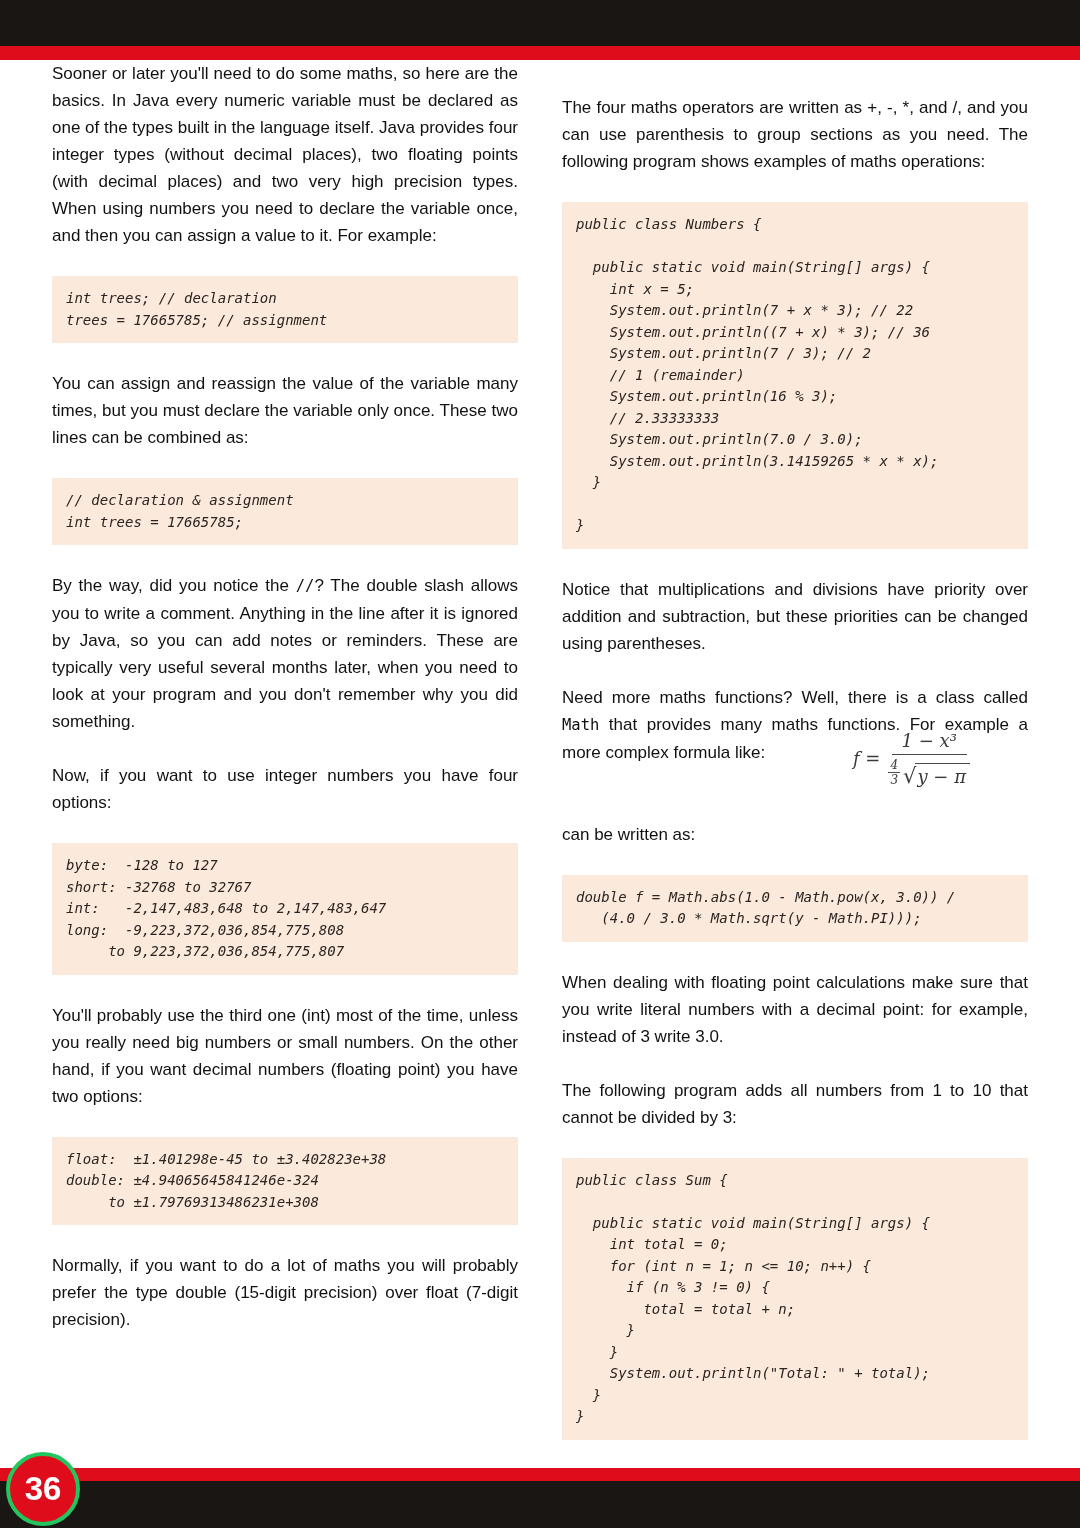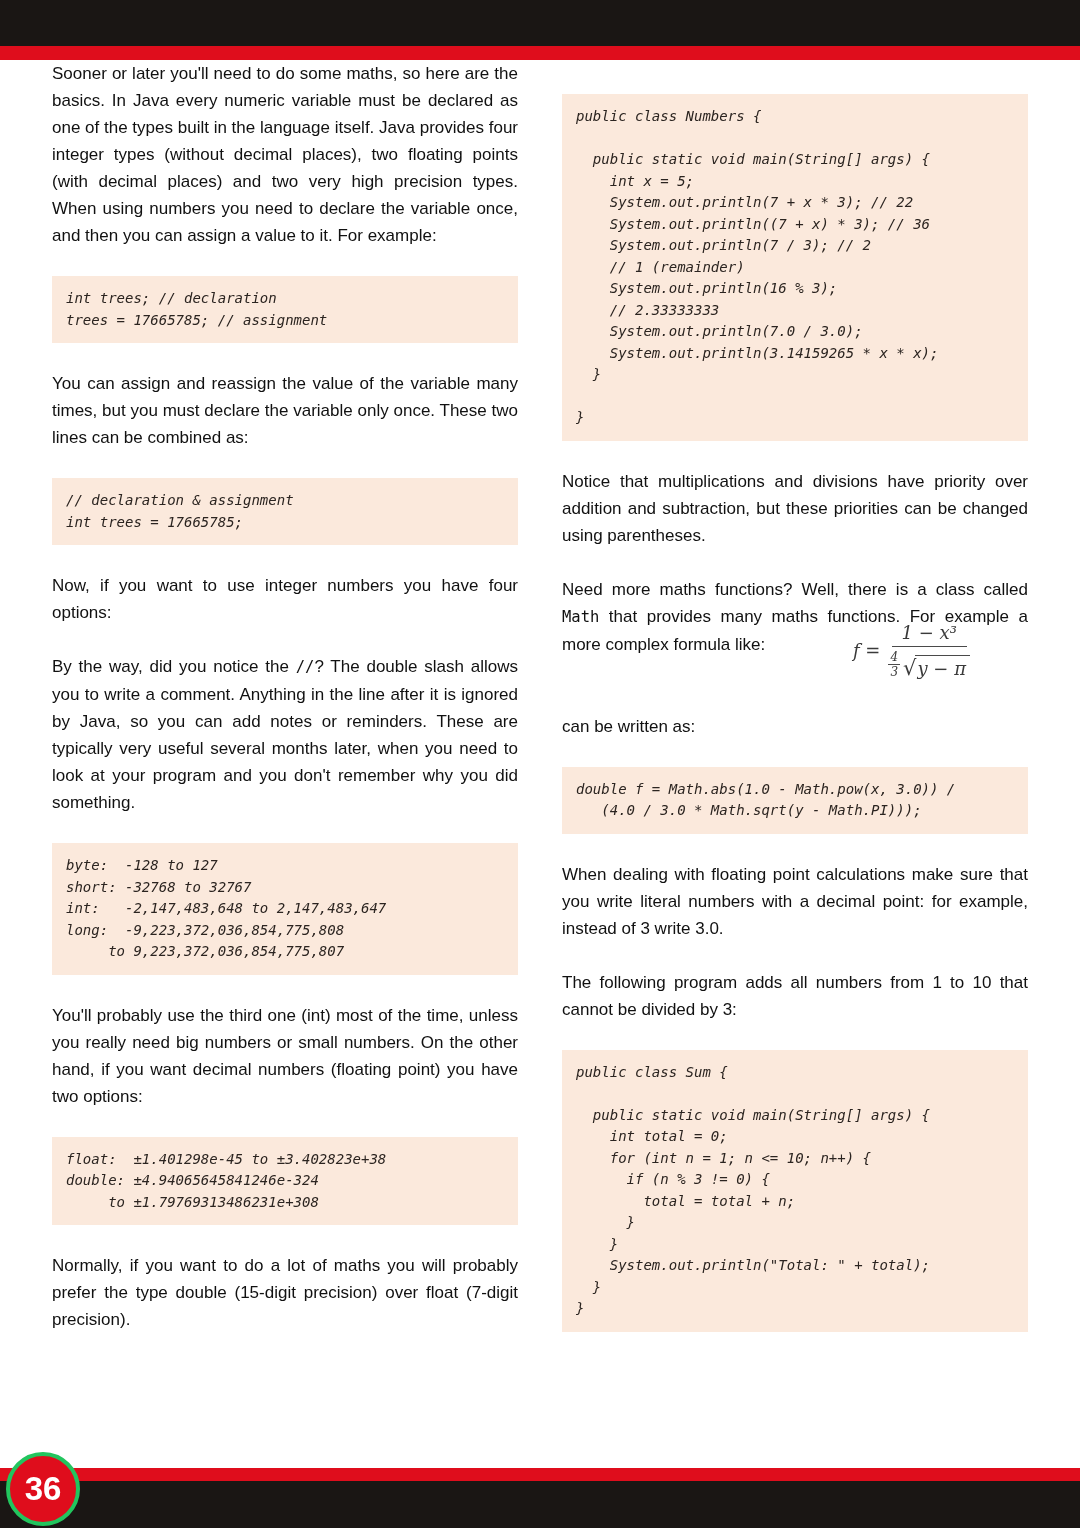--- a/index.html
+++ b/index.html
@@ -84,40 +84,41 @@
   <p class="body-p">Sooner or later you'll need to do some maths, so here are the basics.  In Java every numeric variable must be declared as one of the types built in the language itself. Java provides four integer types (without decimal places), two floating points (with decimal places) and two very high precision types. When using numbers you need to declare the variable once, and then you can assign a value to it. For example:</p>
 
   <div class="code-block">int trees; // declaration
 trees = 17665785; // assignment</div>
 
   <p class="body-p">You can assign and reassign the value of the variable many times, but you must declare the variable only once. These two lines can be combined as:</p>
 
   <div class="code-block">// declaration &amp; assignment
 int trees = 17665785;</div>
 
+  <p class="body-p"><span>By the way, did you notice the </span><span class="mono-inline">//</span><span>? The double slash allows you to write a comment. Anything in the line after it is ignored by Java, so you can add notes or reminders. These are typically very useful several months later, when you need to look at your program and you don't remember why you did something.</span></p>
+
   <p class="body-p">Now, if you want to use integer numbers you have four options:</p>
-
-  <p class="body-p"><span>By the way, did you notice the </span><span class="mono-inline">//</span><span>? The double slash allows you to write a comment. Anything in the line after it is ignored by Java, so you can add notes or reminders. These are typically very useful several months later, when you need to look at your program and you don't remember why you did something.</span></p>
 
   <div class="code-block">byte:  -128 to 127
 short: -32768 to 32767
 int:   -2,147,483,648 to 2,147,483,647
 long:  -9,223,372,036,854,775,808
      to 9,223,372,036,854,775,807</div>
 
   <p class="body-p">You'll probably use the third one (int) most of the time, unless you really need big numbers or small numbers. On the other hand, if you want decimal numbers (floating point) you have two options:</p>
 
   <div class="code-block">float:  ±1.401298e-45 to ±3.402823e+38
 double: ±4.94065645841246e-324
      to ±1.79769313486231e+308</div>
 
   <p class="body-p">Normally, if you want to do a lot of maths you will probably prefer the type double (15-digit precision) over float (7-digit precision).</p>
 </div>
 
 <div class="col col-right">
+  <p class="body-p">The four maths operators are written as +, -, *, and /, and you can use parenthesis to group sections as you need. The following program shows examples of maths operations:</p>
 
   <div class="code-block">public class Numbers {
 
   public static void main(String[] args) {
     int x = 5;
     System.out.println(7 + x * 3); // 22
     System.out.println((7 + x) * 3); // 36
     System.out.println(7 / 3); // 2
     // 1 (remainder)
     System.out.println(16 % 3);

